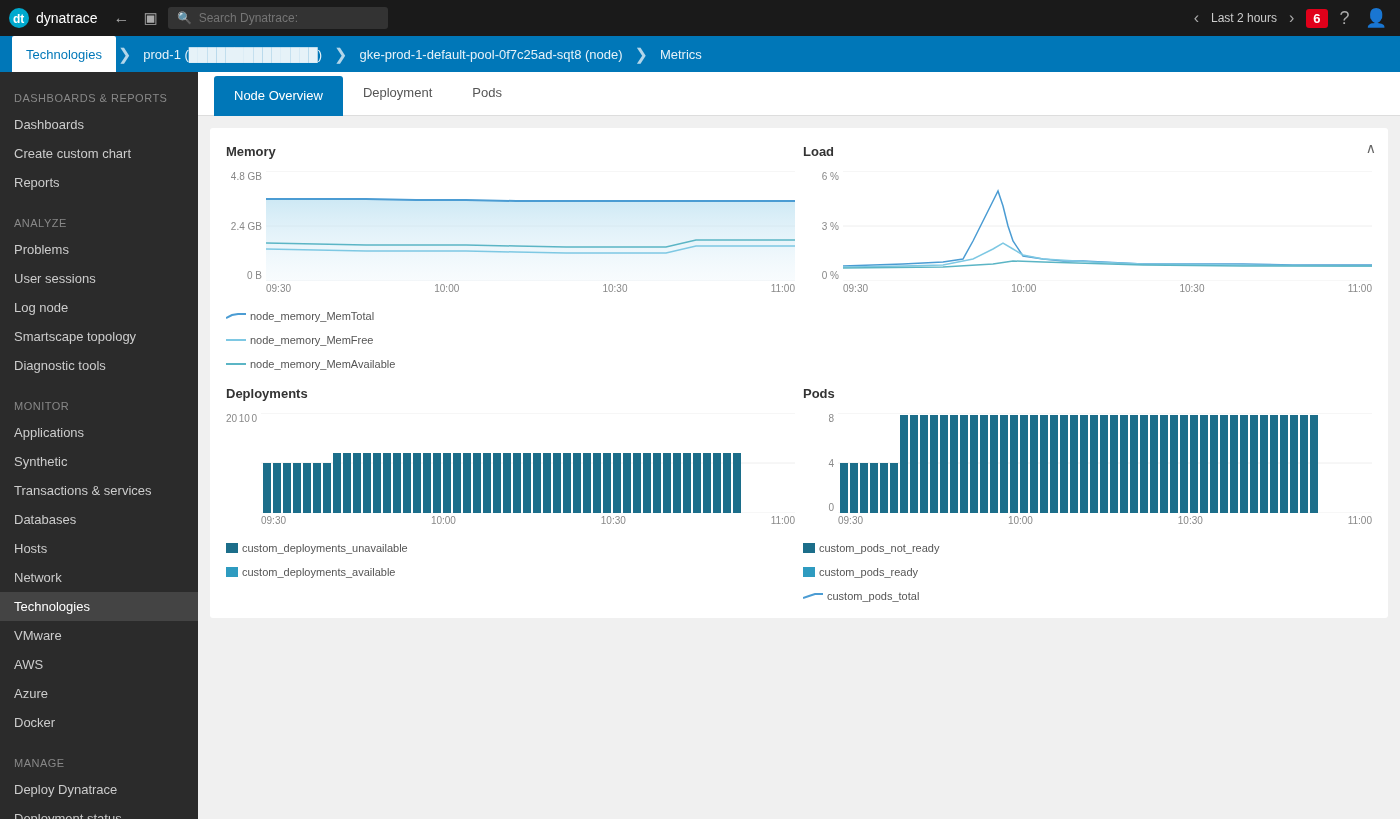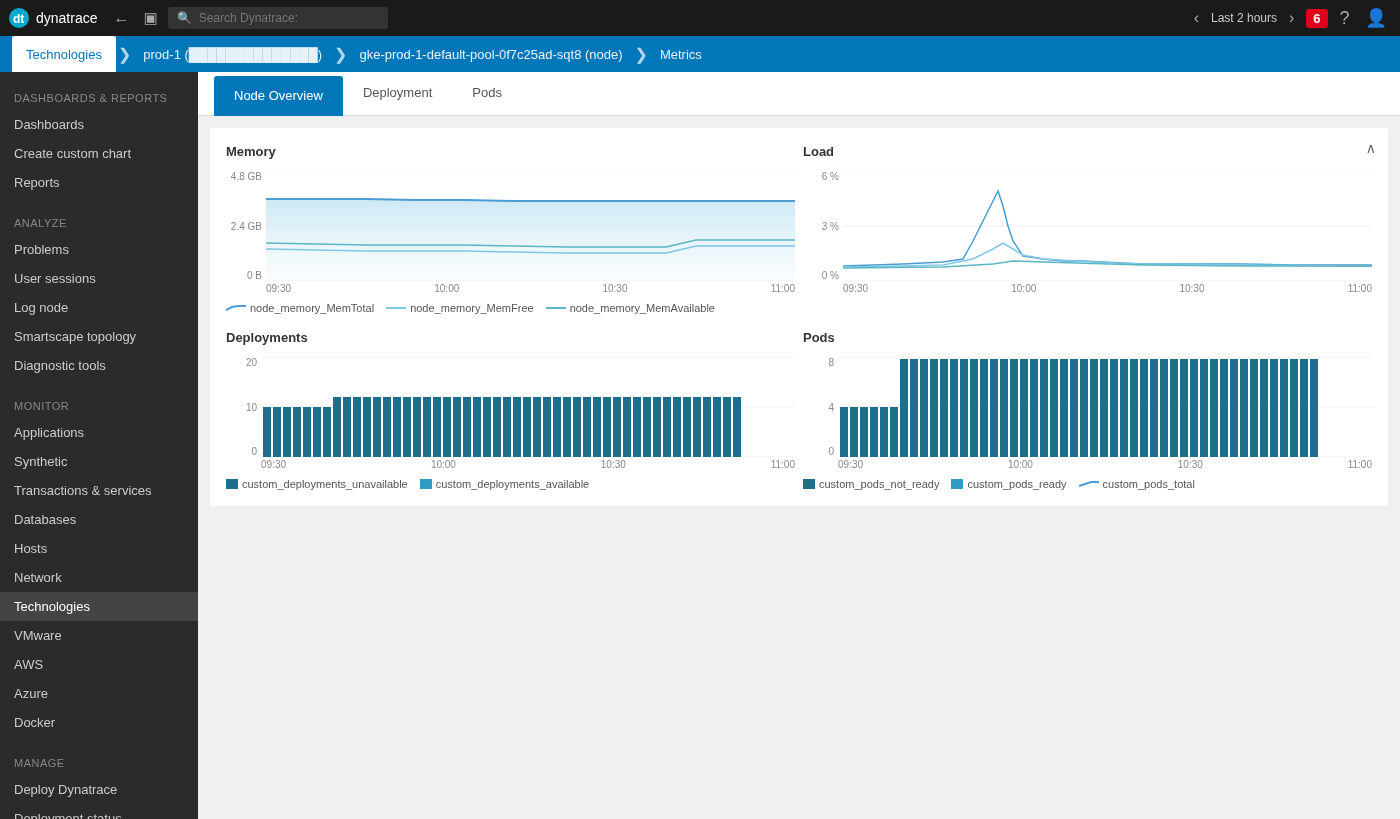--- a/index.html
+++ b/index.html
@@ -45,21 +45,21 @@
     .tab-btn.active { background: #0077b8; color: #fff; border-radius: 3px 3px 0 0; border-bottom: none; margin-top: 4px; padding: 12px 20px; height: 40px; }
 
     
     .charts-container { padding: 12px; }
     .chart-card { background: #fff; border-radius: 3px; padding: 16px; margin-bottom: 8px; position: relative; }
     .chart-collapse-btn { position: absolute; top: 12px; right: 12px; background: none; border: none; cursor: pointer; color: #666; font-size: 14px; }
     .charts-row { display: flex; gap: 8px; }
     .chart-half { flex: 1; }
     .chart-title { font-size: 13px; font-weight: 600; color: #333; margin-bottom: 12px; }
     .chart-xaxis { display: flex; justify-content: space-between; font-size: 10px; color: #888; margin-top: 2px; padding-left: 40px; }
-    .chart-legend { display: flex; gap: 12px; margin-top: 8px; flex-wrap: wrap; }
+    .chart-legend { display: flex; gap: 12px; margin-top: 16px; flex-wrap: wrap; flex-direction: column; }
     .legend-item { display: flex; align-items: center; gap: 4px; font-size: 11px; color: #555; }
   </style>
 </head>
 <body>
 
 <div class="topbar">
   <div class="topbar-logo">
     <svg viewBox="0 0 22 22" fill="none">
       <circle cx="11" cy="11" r="10" fill="#00a9ce"></circle>
       <text x="5" y="16" font-size="12" fill="#fff" font-weight="bold">dt</text>
@@ -238,21 +238,21 @@
           </div>
         </div>
 
         <div style="height:16px;"></div>
 
         <div class="charts-row">
 
           <div class="chart-half">
             <div class="chart-title">Deployments</div>
             <div style="display:flex; gap:0; align-items:flex-end;">
-              <div style="width:35px; display:flex; flex-direction:column; justify-content:space-between; font-size:10px; color:#888; text-align:right; padding-right:4px; height:100px;">
+              <div style="width:35px; display:flex; justify-content:space-between; font-size:10px; color:#888; text-align:right; padding-right:4px; height:100px;">
                 <span>20</span>
                 <span>10</span>
                 <span>0</span>
               </div>
               <div style="flex:1; position:relative; height:100px; overflow:hidden;">
                 <svg width="100%" height="100">
                   <line x1="0" y1="0" x2="100%" y2="0" stroke="#eee" stroke-width="1"></line>
                   <line x1="0" y1="50" x2="100%" y2="50" stroke="#eee" stroke-width="1"></line>
                   <line x1="0" y1="100" x2="100%" y2="100" stroke="#eee" stroke-width="1"></line>
 

